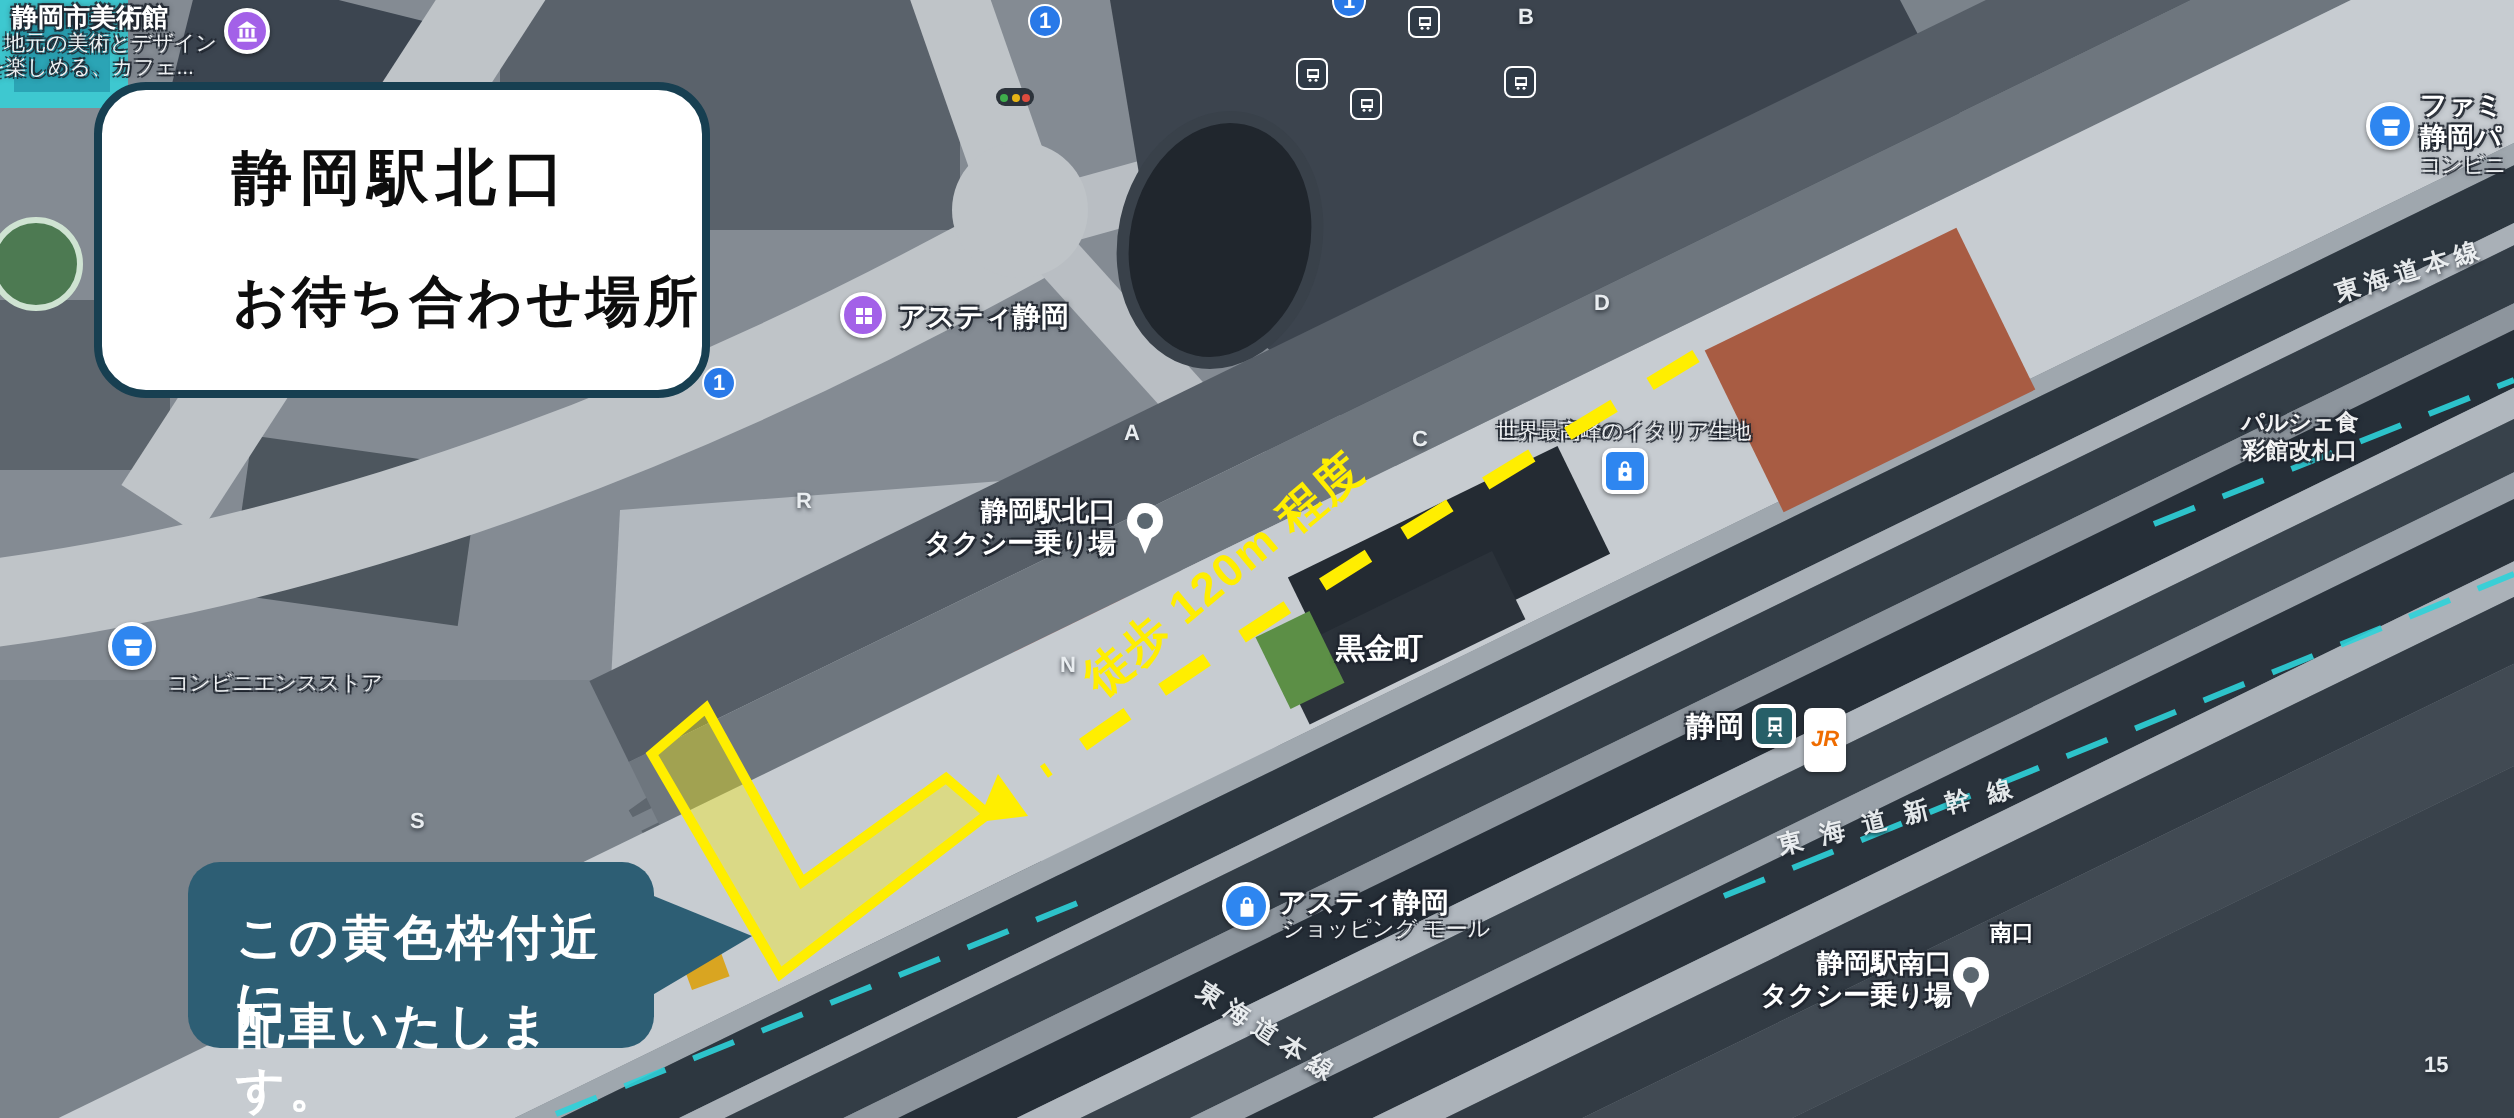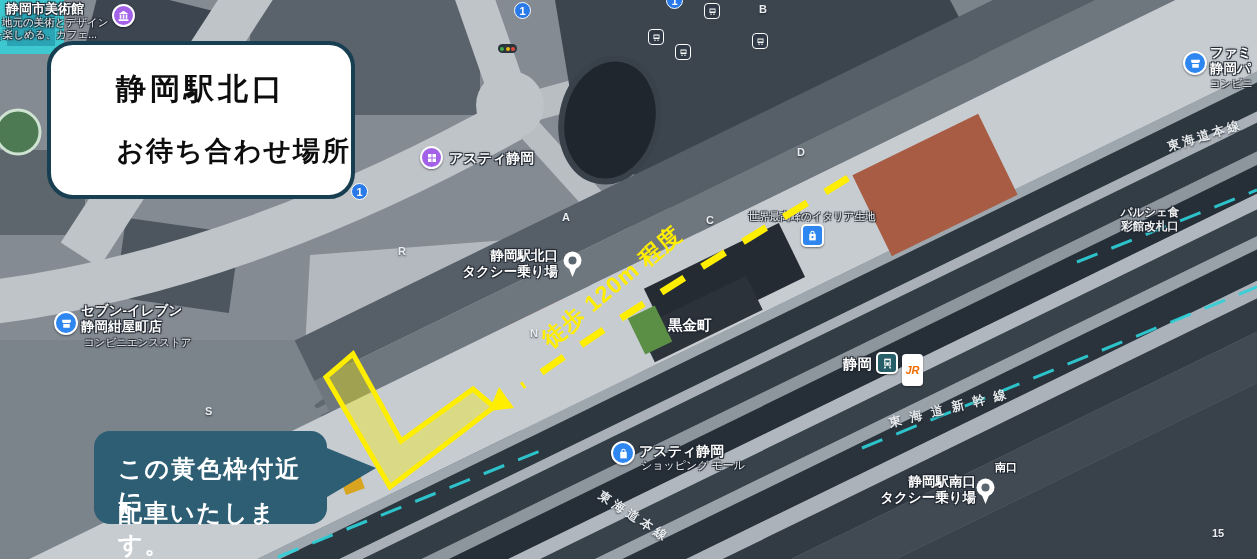--- a/index.html
+++ b/index.html
@@ -173,24 +173,20 @@
         <circle cx="9.5" cy="9.5" r="9" fill="#fff"></circle>
         <circle cx="9.5" cy="9.5" r="4" fill="#5b6770"></circle>
       </svg>
   </div>
 
   <div class="pic" style="left:54px;top:311px;width:24px;height:24px;background:#2e86f0;">
     <svg width="13" height="13" viewBox="0 0 24 24" fill="#fff">
         <path d="M4 5h16v4l-2 2H6L4 9zM6 13h12v7H6z"></path>
       </svg>
   </div>
-  <div class="lbl" style="left:81px;top:303px;font-size:13.5px;">
-    <div>セブン-イレブン</div>
-    <div>静岡紺屋町店</div>
-  </div>
   <div class="lbl sub" style="left:84px;top:336px;">コンビニエンスストア</div>
 
   <div class="lbl sub ctr" style="left:722px;top:210px;width:180px;">世界最高峰のイタリア生地</div>
   <div class="sqic" style="left:801px;top:224px;width:23px;height:23px;background:#2e86f0;">
     <svg width="13" height="13" viewBox="0 0 24 24">
         <path d="M6 9h12v12H6z" fill="#fff"></path>
         <path d="M9 10V7a3 3 0 0 1 6 0v3" stroke="#fff" stroke-width="2" fill="none"></path>
         <circle cx="12" cy="15" r="2" fill="#2e86f0"></circle>
       </svg>
   </div>

